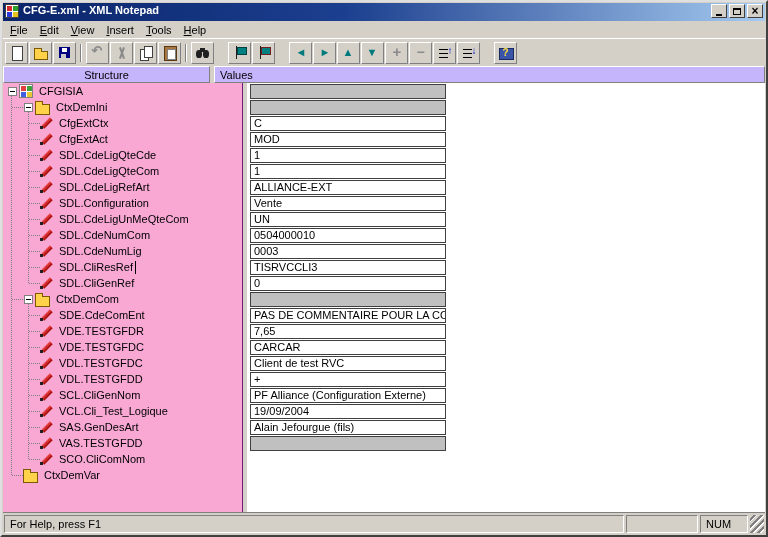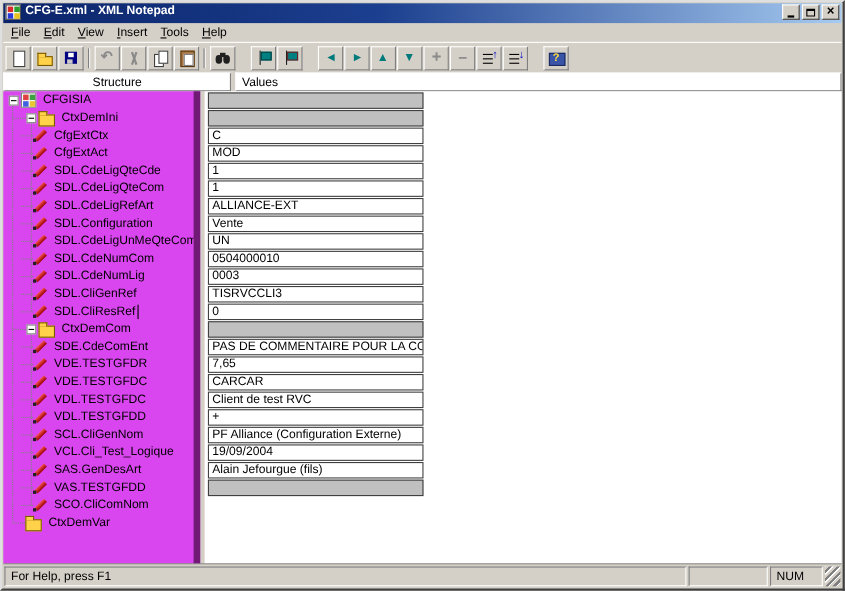--- a/index.html
+++ b/index.html
@@ -65,41 +65,41 @@
   .i-linesup::before   { content:""; position:absolute; left:2px; top:4px; width:9px; height:1px; background:#000; box-shadow:0 4px 0 #000, 0 8px 0 #000; }
   .i-linesup::after    { content:"\2191"; position:absolute; right:0; top:0; color:#0000cc; font-size:10px; font-weight:bold; }
   .i-linesdown::before { content:""; position:absolute; left:2px; top:4px; width:9px; height:1px; background:#000; box-shadow:0 4px 0 #000, 0 8px 0 #000; }
   .i-linesdown::after  { content:"\2193"; position:absolute; right:0; top:0; color:#0000cc; font-size:10px; font-weight:bold; }
   .i-help::before { content:""; position:absolute; left:1px; top:3px; width:13px; height:10px; background:#3a55a8; border:1px solid #1a2a60; }
   .i-help::after  { content:"?"; position:absolute; left:5px; top:2px; color:#ffe040; font-size:10px; font-weight:bold; }
 
   
   .client { flex:1; display:flex; flex-direction:column; min-height:0; border-bottom:1px solid #808080; }
   .hdr-row { display:flex; height:17px; flex:none; background:#d4d0c8; }
-  .hdr { background:#ffffff; border:1px solid; border-color:#fff #808080 #808080 #fff;
+  .hdr { background:#c4b5fd; border:1px solid; border-color:#fff #808080 #808080 #fff;
          display:flex; align-items:center; height:17px; }
   .hdr-structure { width:207px; justify-content:center; }
   .hdr-gap { width:4px; }
   .hdr-values { flex:1; padding-left:5px; }
   .panes { flex:1; display:flex; min-height:0; }
-  .tree-pane { width:179px; flex:none; background:#d946ef; position:relative; overflow:hidden;
-               border-right:6px solid #701a75; }
+  .tree-pane { width:240px; flex:none; background:#f9a8d4; position:relative; overflow:hidden;
+               border-right:1px solid #701a75; }
   .splitter { width:4px; flex:none; background:#d4d0c8; }
   .values-pane { flex:1; background:#fff; position:relative; overflow:hidden; }
 
   
   .guide { position:absolute; width:0; border-left:1px dotted #808080; }
   .guide-root { left:8px;  top:8px;   height:384px; }
   .guide-b    { left:25px; top:24px;  height:176px; }
   .guide-c    { left:25px; top:216px; height:160px; }
   .t-rows { position:absolute; left:0; top:0; right:0; }
   .t-row { height:16px; display:flex; align-items:center; white-space:nowrap; position:relative; }
   .t-row.root   { padding-left:4px; }
   .t-row.folder { padding-left:9px; }
-  .t-row.field  { padding-left:16px;text-align:center; }
+  .t-row.field  { padding-left:26px;text-align:center; }
   .stub { width:11px; height:0; border-top:1px dotted #808080; flex:none; }
   .ebox { width:9px; height:9px; background:#fff; border:1px solid #808080; flex:none;
           position:relative; margin:0 2px 0 1px; }
   .ebox::before { content:""; position:absolute; left:1px; top:3px; width:5px; height:1px; background:#000; }
   .ricon { width:14px; height:14px; flex:none; margin-right:4px; position:relative;
            background:#fff; border:1px solid #808080; }
   .ricon::before { content:""; position:absolute; left:1px; top:1px; width:5px; height:5px;
            background:#e04040; box-shadow:6px 0 0 #40a040, 0 6px 0 #4060e0, 6px 6px 0 #e8c830; }
   .fold { width:15px; height:13px; flex:none; margin-right:4px; position:relative; }
   .fold::before { content:""; position:absolute; left:0; top:3px; width:13px; height:9px;
@@ -287,27 +287,27 @@
               <span class="t-label">SDL.CdeNumCom</span>
             </div>
             <div class="t-row field">
               <span class="stub"></span>
               <span class="pen"></span>
               <span class="t-label">SDL.CdeNumLig</span>
             </div>
             <div class="t-row field">
               <span class="stub"></span>
               <span class="pen"></span>
-              <span class="t-label">SDL.CliGenRef</span>
-            </div>
-            <div class="t-row field">
-              <span class="stub"></span>
-              <span class="pen"></span>
               <span class="t-label">SDL.CliResRef</span>
               <span class="caret"></span>
+            </div>
+            <div class="t-row field">
+              <span class="stub"></span>
+              <span class="pen"></span>
+              <span class="t-label">SDL.CliGenRef</span>
             </div>
             <div class="t-row folder">
               <span class="stub"></span>
               <span class="ebox"></span>
               <span class="fold"></span>
               <span class="t-label">CtxDemCom</span>
             </div>
             <div class="t-row field">
               <span class="stub"></span>
               <span class="pen"></span>

